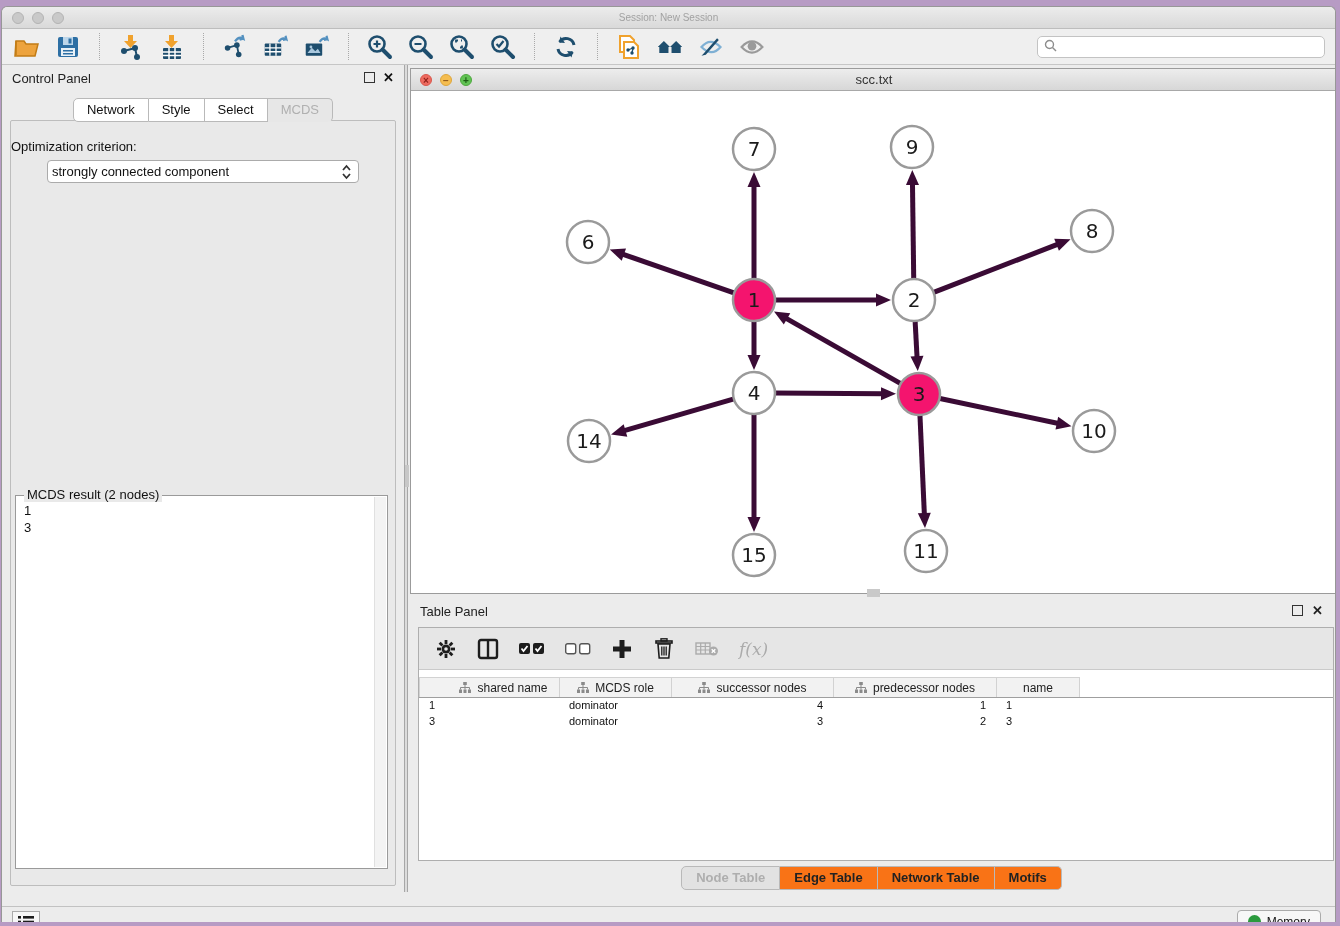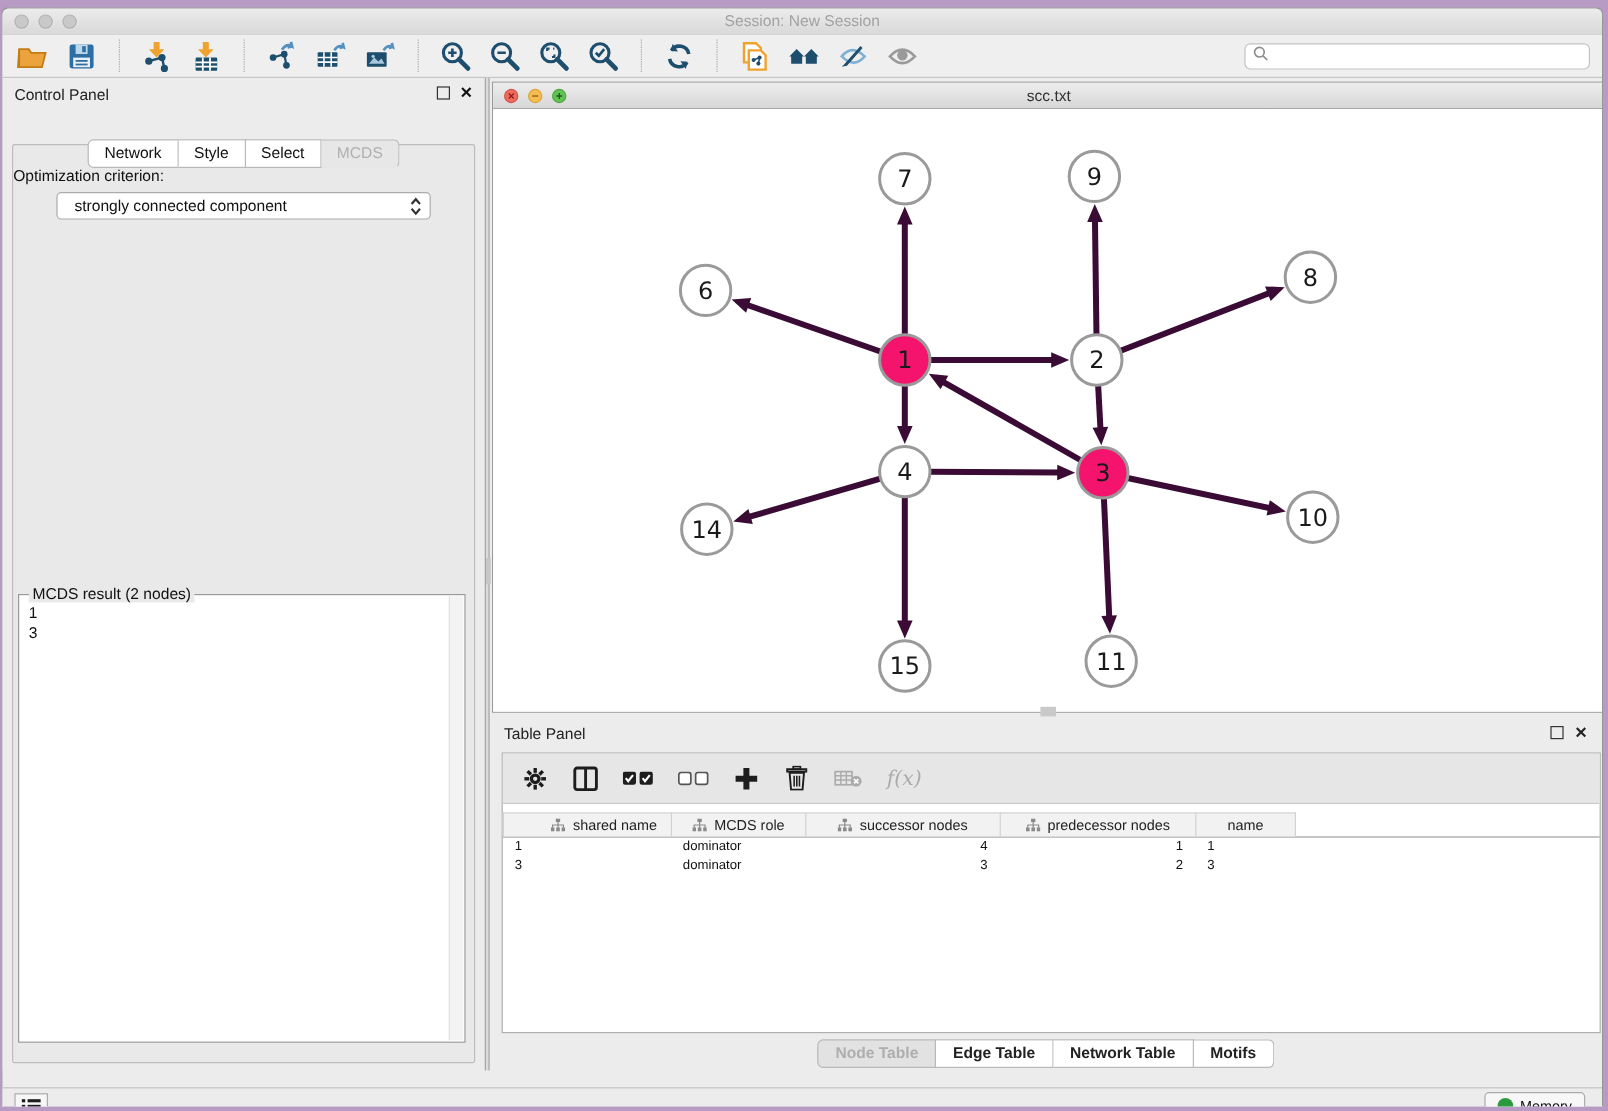--- a/index.html
+++ b/index.html
@@ -8,21 +8,21 @@
   .window { position:absolute; left:1px; top:6px; width:1335px; height:916px;
             background:#ececec; border:1px solid #979797; border-bottom:none;
             border-radius:6px 6px 0 0; overflow:hidden; }
 
   
   .titlebar { position:relative; height:22px; background:linear-gradient(#ececec,#d9d9d9);
               border-bottom:1px solid #bdbdbd; border-radius:6px 6px 0 0; }
   .lights { position:absolute; left:10px; top:5px; display:flex; gap:8px; }
   .light { width:12px; height:12px; border-radius:50%; background:#c9c9c9; border:1px solid #b3b3b3;
            font-size:9px; line-height:10px; text-align:center; color:rgba(0,0,0,.45); }
-  .win-title { display:block; text-align:center; line-height:22px; font-size:13px; color:#a2a2a2; }
+  .win-title { display:block; text-align:center; line-height:22px; font-size:10px; color:#a2a2a2; }
 
   
   .toolbar { position:relative; height:36px; background:#efefef; border-bottom:1px solid #c6c6c6;
              display:flex; align-items:center; padding-left:12px; gap:15px; }
   .tbico { width:26px; height:26px; display:flex; align-items:center; justify-content:center; }
   .tbsep { width:1px; height:27px; border-left:1px dotted #a9a9a9; margin:0 3px; }
   .searchbox { margin-left:auto; margin-right:10px; width:288px; height:22px; background:#fff;
                border:1px solid #c3c3c3; border-radius:5px; display:flex; align-items:center;
                padding-left:6px; gap:4px; }
   .searchbox input { border:none; outline:none; flex:1; font-size:12px; background:transparent; }
@@ -31,30 +31,30 @@
   .main { position:absolute; left:0; top:58px; right:0; bottom:30px; }
 
   
   .control-panel { position:absolute; left:0; top:0; width:402px; height:100%; background:#ececec; }
   .cp-header { position:relative; height:26px; padding:6px 10px 0; font-size:13px; color:#222; }
   .cp-winicons { position:absolute; right:10px; top:6px; display:flex; gap:8px; font-size:12px; color:#111; }
   .sqico { width:11px; height:11px; border:1.5px solid #333; display:inline-block; margin-top:1px; }
   .xico { font-weight:bold; font-size:13px; line-height:13px; }
   .cp-tabs { position:absolute; left:0; top:33px; width:100%; display:flex; justify-content:center; z-index:2; }
   .cptab { font-size:13px; padding:3px 13px 4px; background:#fff; border:1px solid #b9b9b9;
-           border-left:none; color:#111; cursor:default;margin-top:18px; }
+           border-left:none; color:#111; cursor:default; }
   .cptab:first-child { border-left:1px solid #b9b9b9; border-radius:5px 0 0 5px; }
   .cptab:last-child { border-radius:0 5px 5px 0; }
   .cptab.active { background:#e7e7e7; color:#b0b0b0; border-bottom-color:#e7e7e7; }
   .cp-pane { position:absolute; left:8px; right:8px; top:55px; bottom:6px;
              background:#e9e9e9; border:1px solid #bdbdbd; border-radius:2px; }
   .opt-label { text-align:left; margin-top:18px; font-size:13px; color:#111; }
   .dropdown { position:absolute; left:36px; right:36px; top:39px; height:23px; background:#fff;
               border:1px solid #ababab; border-radius:4px; display:flex; align-items:center;
-              font-size:13px; padding-left:14px; color:#111; }
+              font-size:13px; padding-left:4px; color:#111; }
   .dd-chevrons { position:absolute; right:6px; top:3px; }
   .cp-buttons { position:absolute; top:72px; left:0; width:100%; display:flex; justify-content:center; gap:13px; }
   .aqua-btn { background:#fff; border:1px solid #ababab; border-radius:4px; font-size:13px;
               padding:3px 15px; color:#111; font-family:"Liberation Sans",sans-serif; }
   .mcds-box { position:absolute; left:4px; right:7px; top:374px; bottom:16px;
               border:1px solid #9a9a9a; background:#fff; }
   .mcds-legend { position:absolute; left:8px; top:-9px; background:#e9e9e9; padding:0 3px;
                  font-size:13px; color:#111; }
   .mcds-text { position:absolute; left:0; top:2px; right:14px; bottom:0; padding:4px 8px;
                font-size:13px; line-height:17px; white-space:pre; color:#111; overflow:hidden; }
@@ -93,21 +93,21 @@
                 display:flex; align-items:center; gap:20px; padding-left:16px; }
   .tpico { display:flex; align-items:center; justify-content:center; min-width:22px; height:24px; }
   .fx { font-family:"DejaVu Serif",serif; font-style:italic; font-size:17px; color:#ababab; }
   .tbl-head { display:flex; margin-top:7px; border-bottom:1px solid #9f9f9f; }
   .th { height:20px; background:#f2f2f2; border:1px solid #d2d2d2; border-bottom:none; border-right-width:0;
         display:flex; align-items:center; justify-content:center; gap:6px; font-size:12px; color:#222; }
   .th:last-child { border-right-width:1px; }
   .tr { display:flex; height:16px; }
   .td { font-size:11px; color:#111; padding:1px 10px 0; overflow:hidden; }
   .bottom-tabs { position:absolute; left:0; top:801px; width:100%; display:flex; justify-content:center; }
-  .btab { font-size:13px; font-weight:bold; padding:3px 14px 4px; background:#ffffff;
+  .btab { font-size:13px; font-weight:bold; padding:3px 14px 4px; background:#f97316;
           border:1px solid #b9b9b9; border-left:none; color:#222; }
   .btab:first-child { border-left:1px solid #b9b9b9; border-radius:5px 0 0 5px; }
   .btab:last-child { border-radius:0 5px 5px 0; }
   .btab.active { background:#e2e2e2; color:#aeaeae; }
 
   
   .statusbar { position:absolute; left:0; bottom:0; width:100%; height:16px; background:#ececec;
                border-top:1px solid #c2c2c2; }
   .sb-listbtn { position:absolute; left:10px; top:4px; width:28px; height:22px; background:#f7f7f7;
                 border:1px solid #ababab; display:flex; align-items:center; justify-content:center; }

